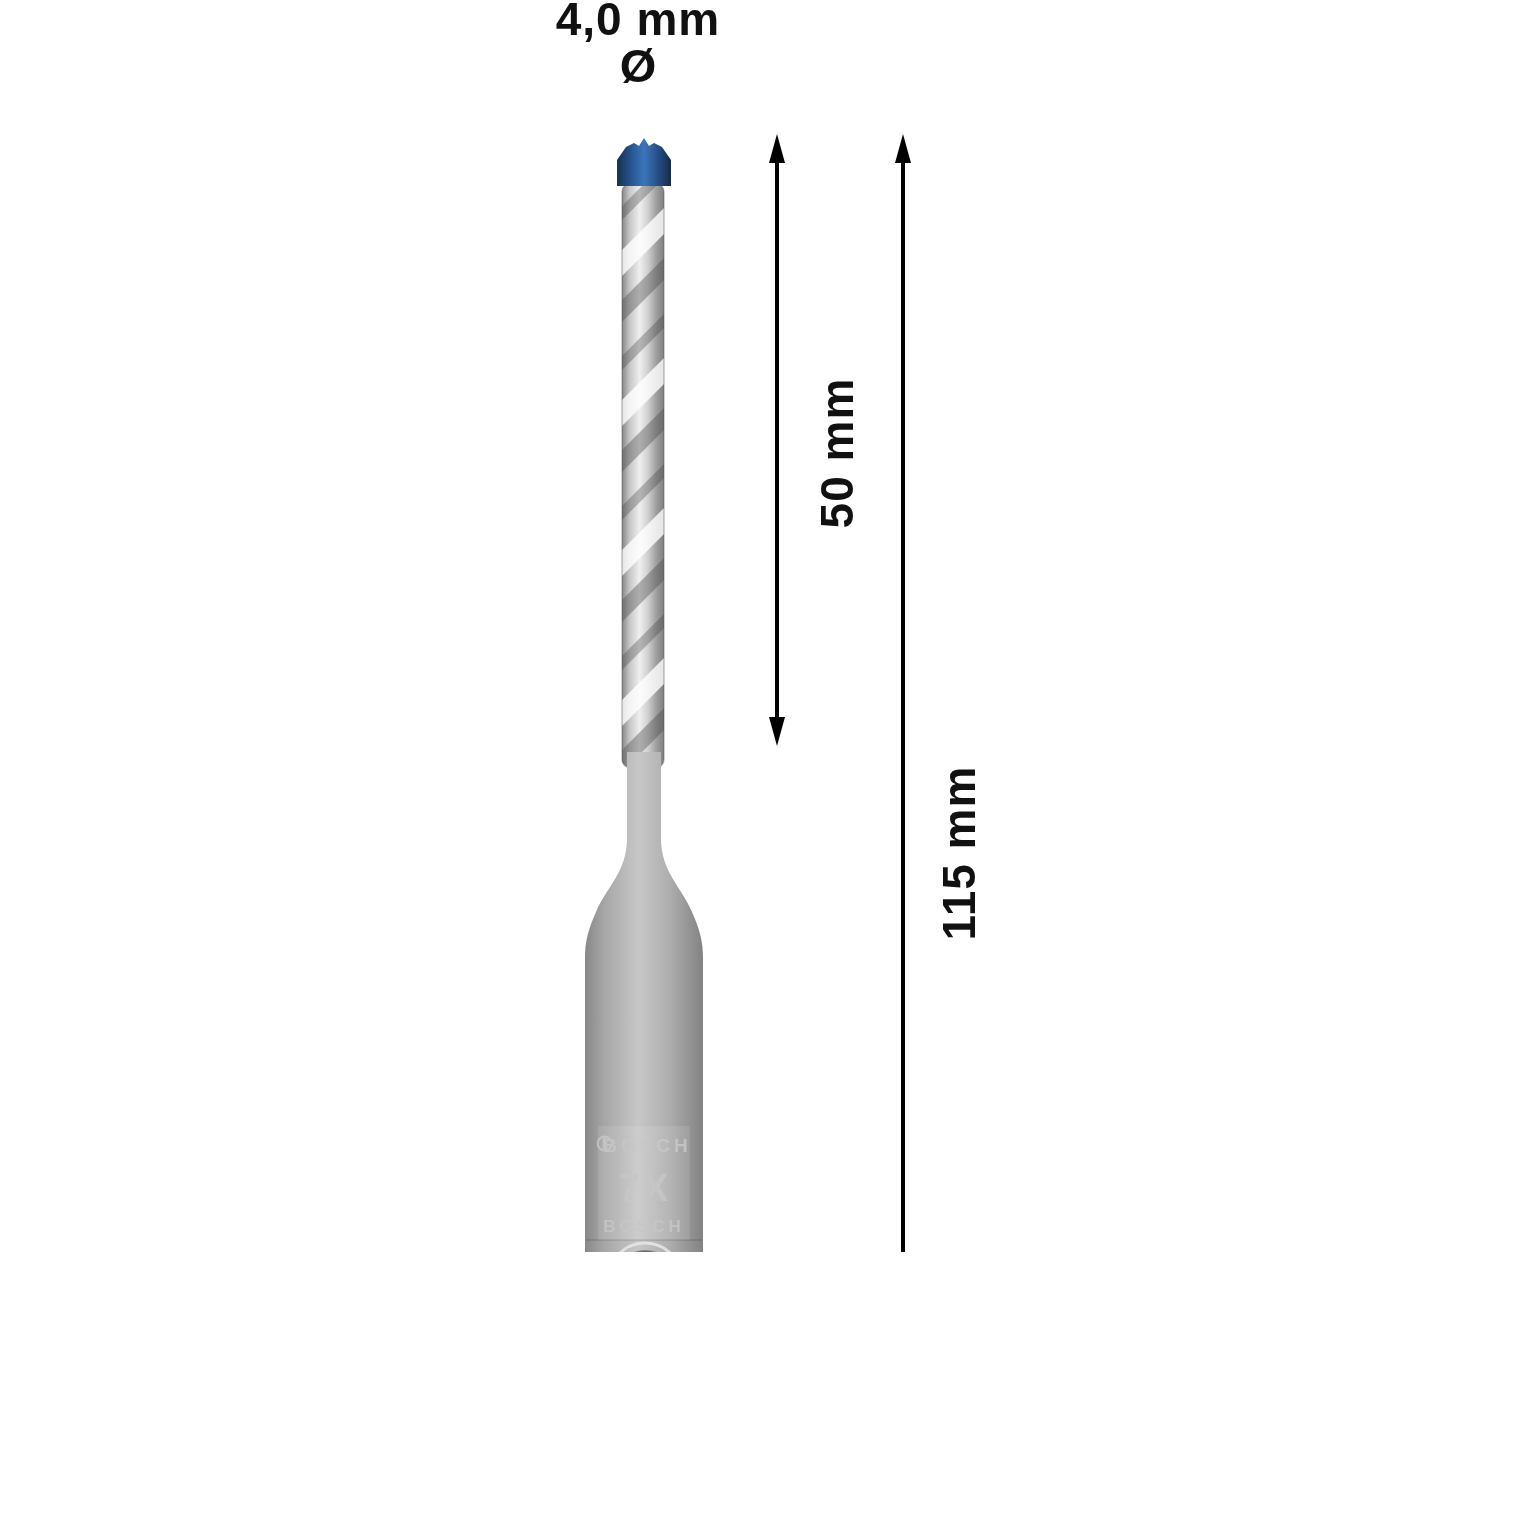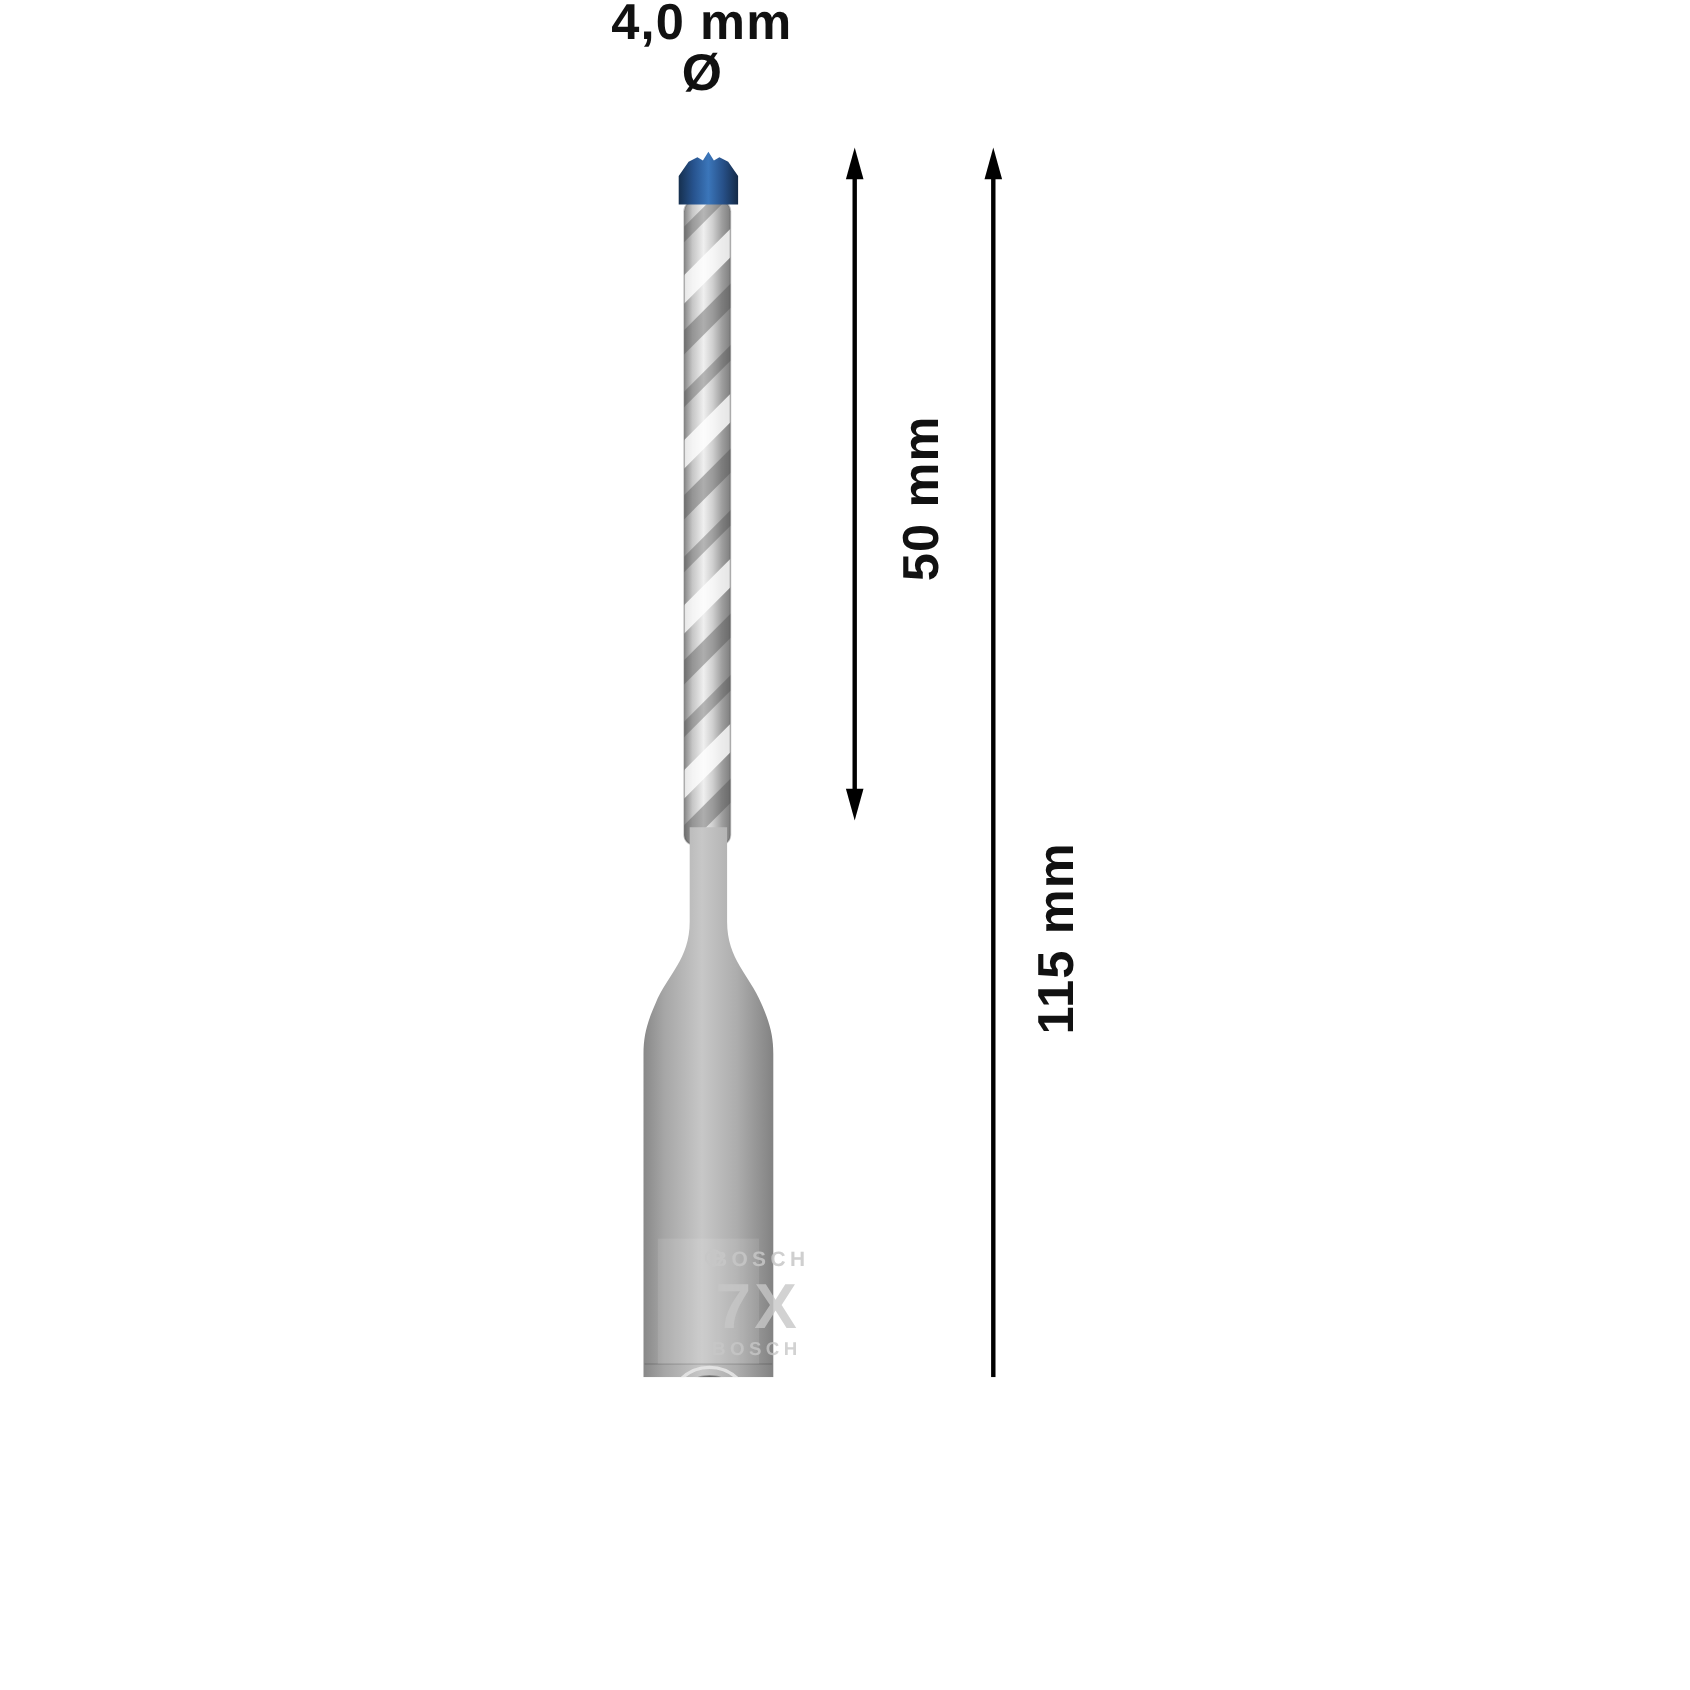--- a/index.html
+++ b/index.html
@@ -20,29 +20,29 @@
     left:488px;top:38px;width:300px;text-align:center;
     font-size:47px;
   }
   .dim-label{
     transform:translate(-50%,-50%) rotate(-90deg);
     transform-origin:center center;
     font-size:46px;letter-spacing:1px;text-align:center;
   }
   .lbl-flute{left:837px;top:453px;}
   .lbl-total{left:959px;top:853px;}
-  .branding{position:absolute;color:#c7c7c7;font-weight:bold;margin-left:44px;}
+  .branding{position:absolute;color:#c7c7c7;font-weight:bold;}
   .brand-row{
     left:644px;top:1146px;transform:translate(-50%,-50%);
     display:flex;align-items:center;gap:7px;
     font-size:19px;letter-spacing:4px;opacity:.85;
   }
   .brand-7x{
     left:645px;top:1188px;transform:translate(-50%,-50%);
-    font-size:58px;letter-spacing:3px;opacity:.8;
+    font-size:38px;letter-spacing:3px;opacity:.8;
   }
   .brand-expert{
     left:644px;top:1227px;transform:translate(-50%,-50%);
     font-size:17px;letter-spacing:4px;opacity:.8;
   }
 </style>
 </head>
 <body>
 
 <div class="stage">

